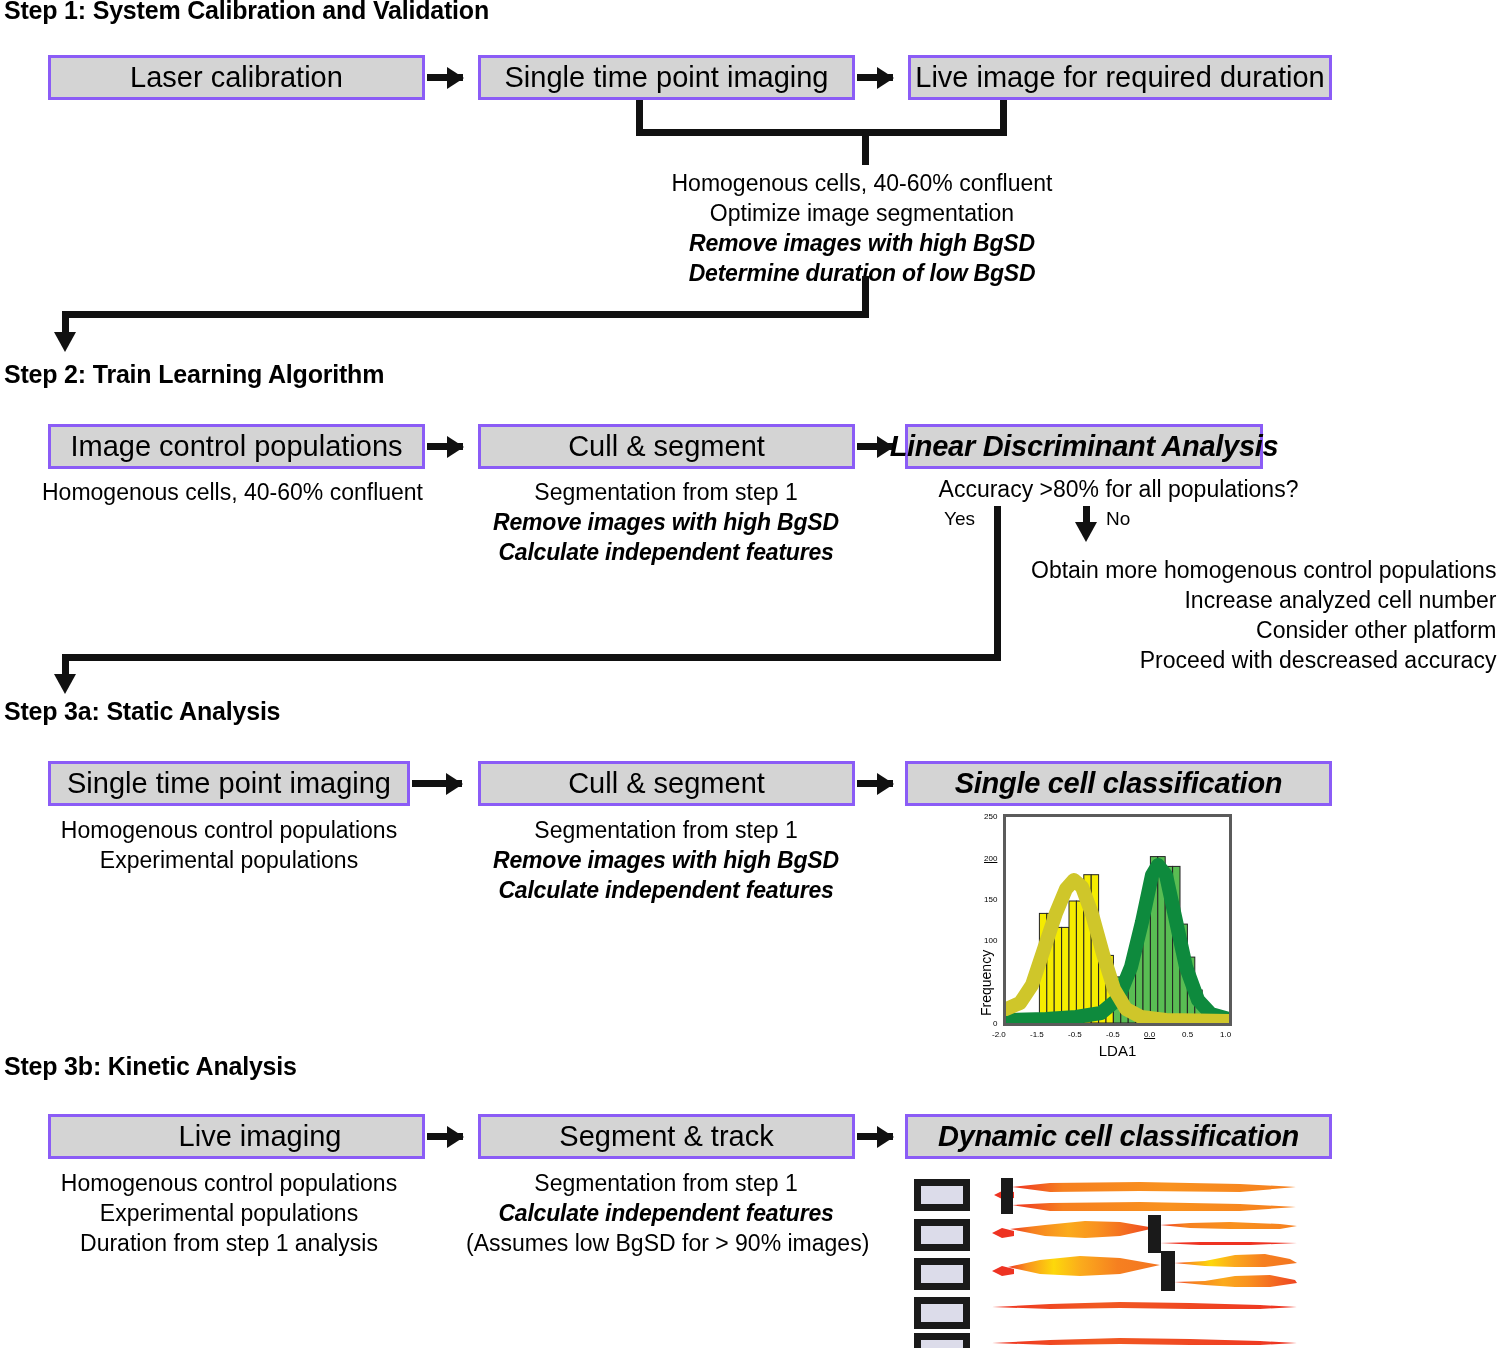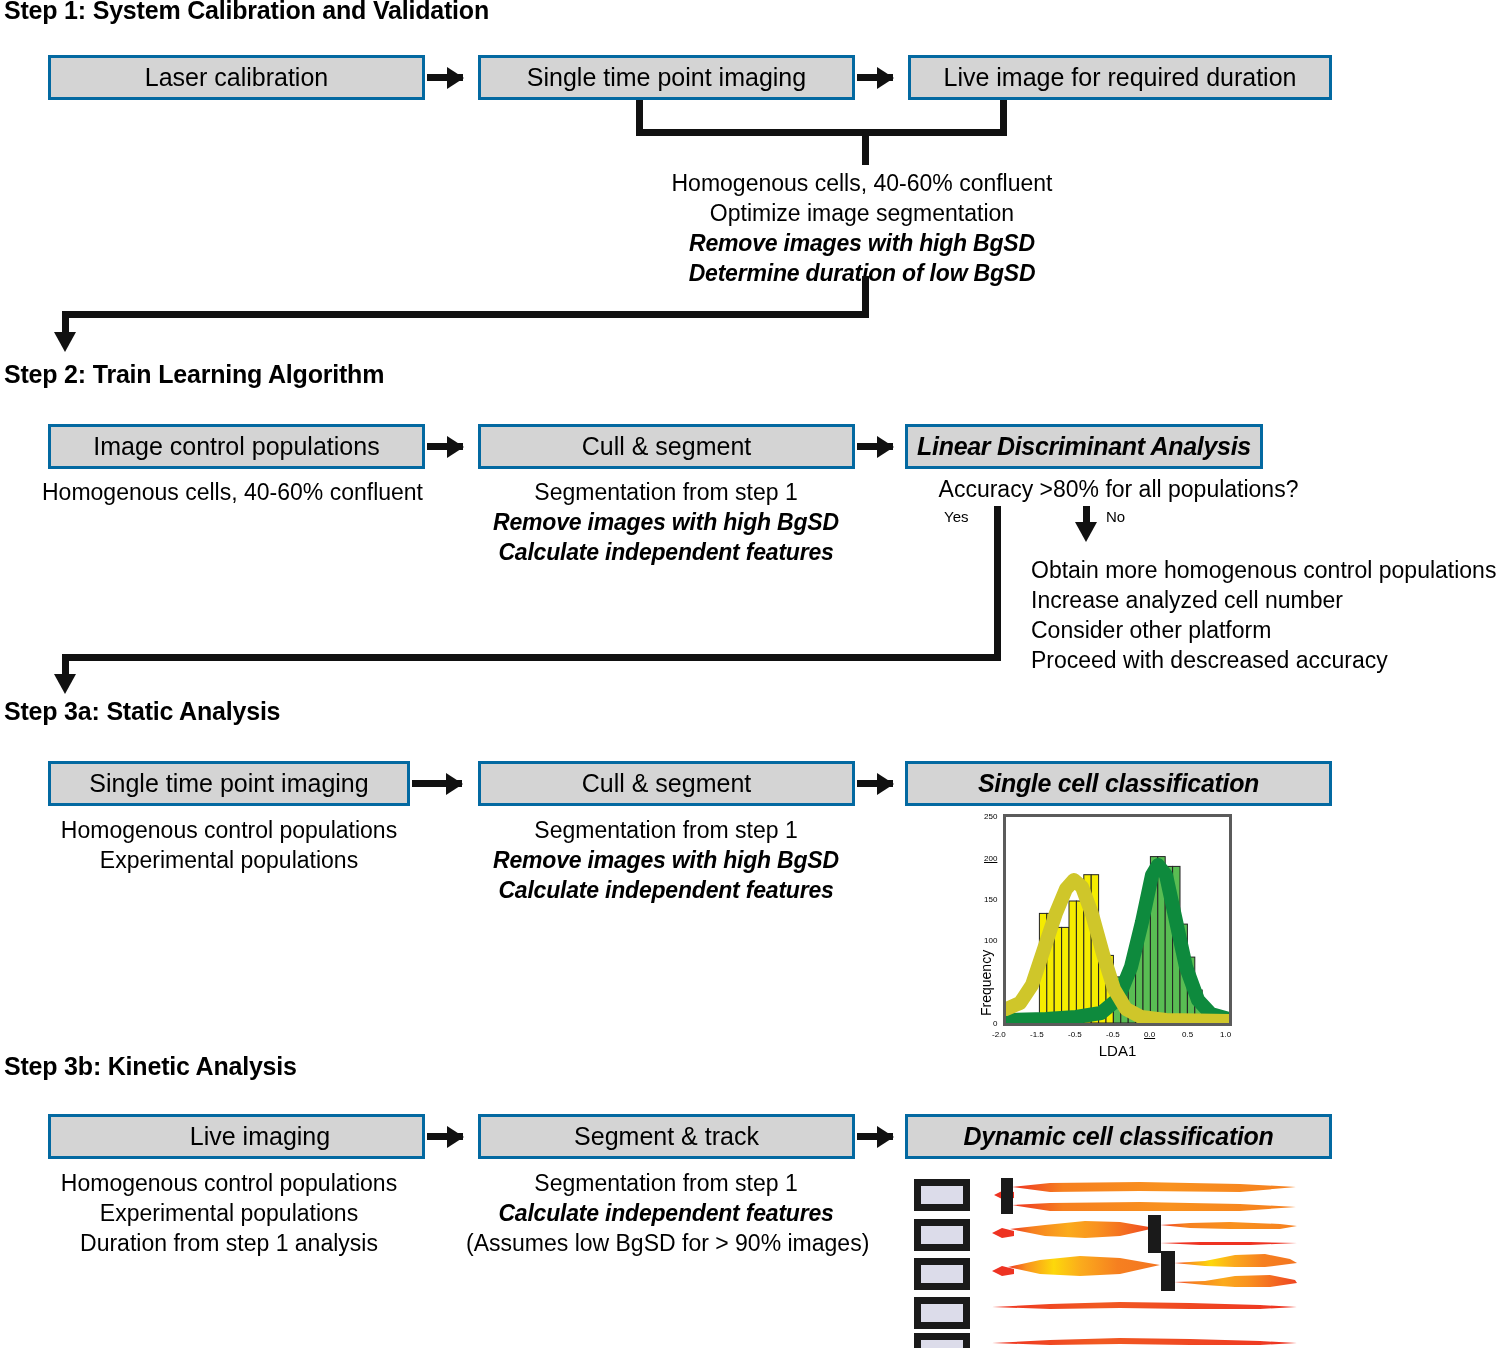--- a/index.html
+++ b/index.html
@@ -12,23 +12,23 @@
 
   
   .step-title{
     font-size:25px;font-weight:bold;letter-spacing:-0.2px;white-space:nowrap;
   }
 
   
   .pbox{
     box-sizing:border-box;
     background:#d4d4d4;
-    border:3px solid #0369a1;
+    border:3px solid #8b5cf6;
     display:flex;align-items:center;justify-content:center;
-    font-size:25px;
+    font-size:29px;
     white-space:nowrap;
   }
   .pbox.italic{font-style:italic;font-weight:bold;letter-spacing:-0.3px;}
 
   
   .harrow{height:7px;background:#111111;}
   .harrow:after{
     content:"";position:absolute;right:-1px;top:50%;
     transform:translateY(-50%);
     width:0;height:0;
@@ -46,21 +46,21 @@
     border-top:20px solid #111111;
     border-left:11px solid transparent;
     border-right:11px solid transparent;
   }
 
   
   .cap{font-size:23px;line-height:30px;white-space:nowrap;}
   .cap .b{font-weight:bold;font-style:italic;letter-spacing:-0.2px;}
   .cap-center{text-align:center;}
 
-  .yesno{font-size:15px;white-space:nowrap;}
+  .yesno{font-size:19px;white-space:nowrap;}
 
   
   .chartwrap{position:absolute;}
   .chart-frame{
     position:absolute;box-sizing:border-box;
     border:3px solid #5b5b5b;background:#ffffff;
   }
   .ytitle{
     position:absolute;font-size:14px;
     transform:rotate(-90deg);transform-origin:left top;
@@ -138,21 +138,21 @@
 </div>
 
 <div class="abs cap cap-center b" style="left:905px;top:474px;width:427px;">Accuracy &gt;80% for all populations?</div>
 
 <div class="abs yesno" style="left:944px;top:508px;">Yes</div>
 
 <div class="vline" style="left:1083px;top:506px;height:20px;"></div>
 <div class="down-arrowhead" style="left:1075px;top:522px;"></div>
 <div class="abs yesno" style="left:1106px;top:508px;">No</div>
 
-<div class="abs cap" style="left:1031px;top:555px;">
+<div class="abs cap" style="left:1031px;top:555px;text-align:right;">
   <div>Obtain more homogenous control populations</div>
   <div>Increase analyzed cell number</div>
   <div>Consider other platform</div>
   <div>Proceed with descreased accuracy</div>
 </div>
 
 <div class="vline" style="left:994px;top:506px;height:155px;"></div>
 <div class="hline" style="left:62px;top:654px;width:939px;"></div>
 <div class="vline" style="left:62px;top:654px;height:22px;"></div>
 <div class="down-arrowhead" style="left:54px;top:674px;"></div>

